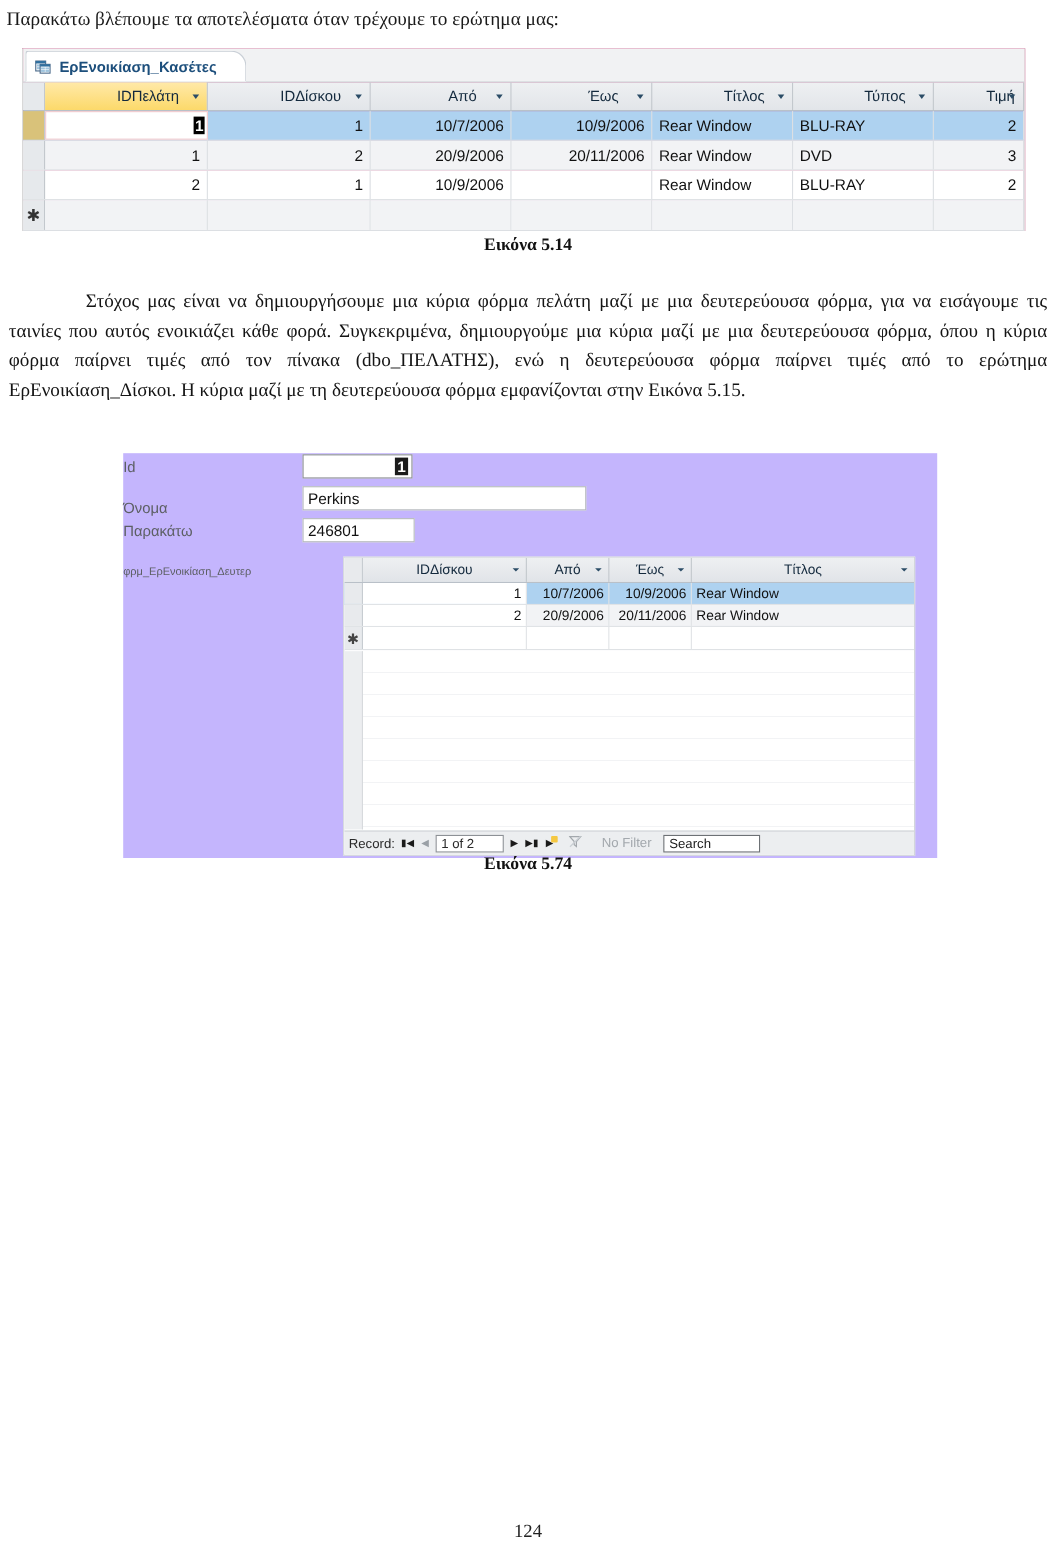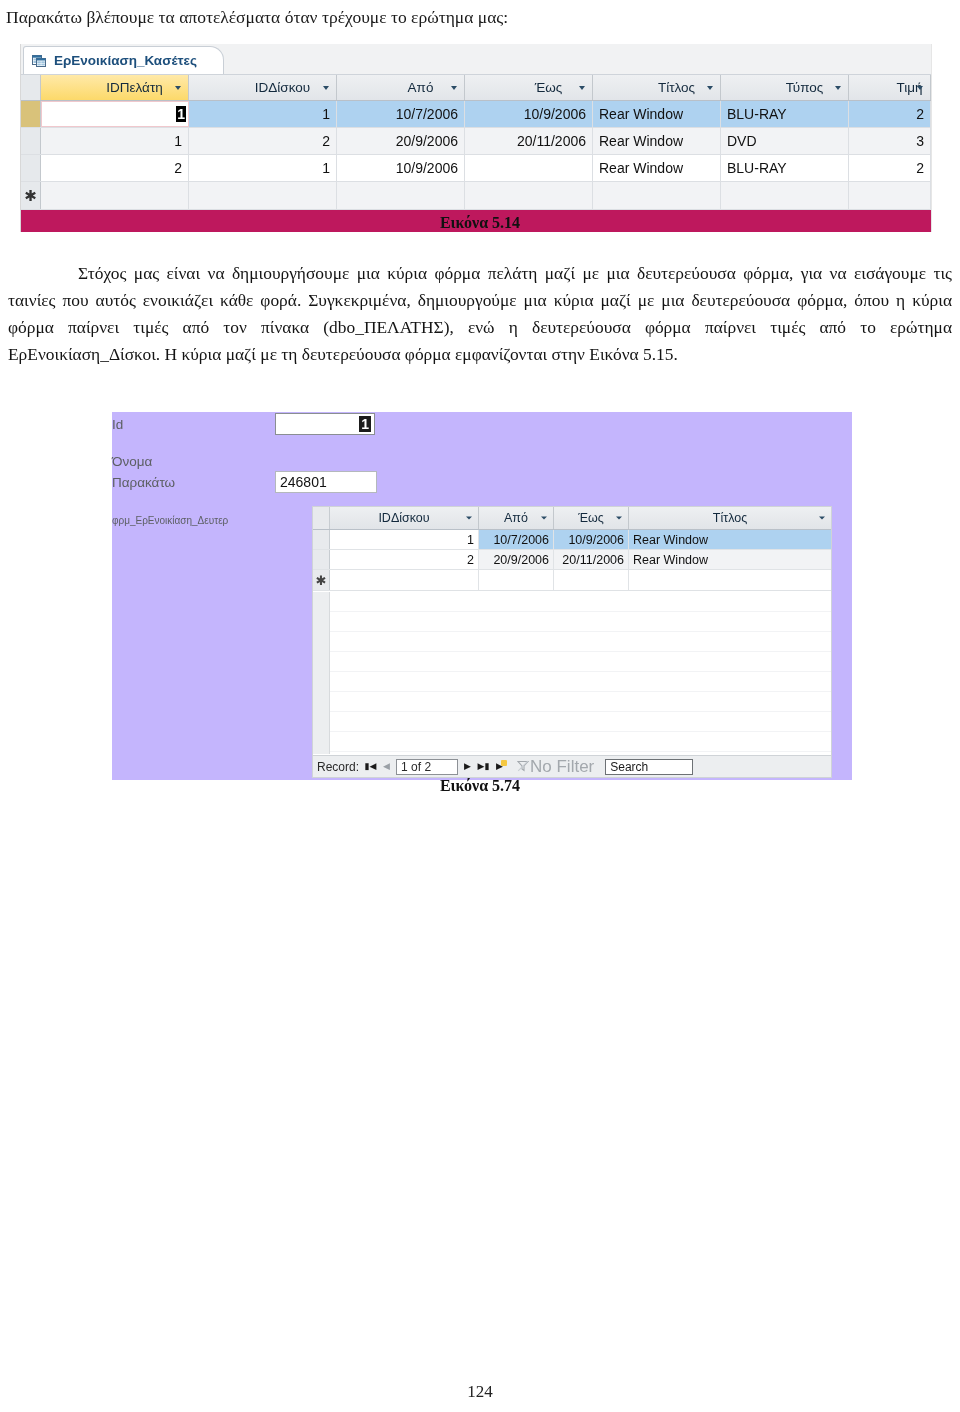--- a/index.html
+++ b/index.html
@@ -69,21 +69,21 @@
     position: absolute;
     font-family: "Liberation Sans", sans-serif;
     -webkit-font-smoothing: antialiased;
   }
 
   
   #fig514 {
     left: 20px;
     top: 44px;
     width: 912px;
-    height: 188px;
+    height: 166px;
     background: #be185d;
     border-left: 1px solid #d8d8d8;
     border-right: 1px solid #e6e6e6;
     box-sizing: border-box;
   }
   #fig514 .tabstrip {
     position: relative;
     height: 30px;
     background: #f1f2f3;
     border-bottom: 1px solid #cfd4da;
@@ -403,24 +403,24 @@
     border: 1px solid #8d9196;
     box-sizing: border-box;
     display: flex;
     align-items: center;
     padding-left: 4px;
     font-size: 12px;
   }
   #subform .filter-group {
     display: flex;
     align-items: flex-start;
-    gap: 1px;
+    gap: 18px;
     margin-left: 8px;
     color: #a3a8ad;
-    font-size: 17px;
+    font-size: 12px;
   }
   #subform .search-box {
     width: 88px;
     height: 16px;
     background: #ffffff;
     border: 1px solid #6d7175;
     box-sizing: border-box;
     display: flex;
     align-items: center;
     padding-left: 4px;
@@ -543,20 +543,21 @@
 <div class="body-para">Στόχος μας είναι να δημιουργήσουμε μια κύρια φόρμα πελάτη μαζί με μια δευτερεύουσα φόρμα, για να εισάγουμε τις ταινίες που αυτός ενοικιάζει κάθε φορά. Συγκεκριμένα, δημιουργούμε μια κύρια μαζί με μια δευτερεύουσα φόρμα, όπου η κύρια φόρμα παίρνει τιμές από τον πίνακα (dbo_ΠΕΛΑΤΗΣ), ενώ η δευτερεύουσα φόρμα παίρνει τιμές από το ερώτημα  ΕρΕνοικίαση_Δίσκοι. Η κύρια μαζί με τη δευτερεύουσα φόρμα εμφανίζονται στην Εικόνα 5.15.</div>
 
 <div class="access-shot" id="fig515">
 
   <div class="field-label" style="left:0px; top:5px;">Id</div>
   <div class="textbox focused" style="left:163px; top:1px; width:100px; height:22px;">
     <span class="sel-text">1</span>
   </div>
 
   <div class="field-label" style="left:0px; top:42px;">Όνομα</div>
+  <div class="textbox" style="left:163px; top:30px; width:258px; height:22px;">Perkins</div>
 
   <div class="field-label" style="left:0px; top:63px;">Παρακάτω</div>
   <div class="textbox" style="left:163px; top:59px; width:102px; height:22px;">246801</div>
 
   <div class="sub-label">φρμ_ΕρΕνοικίαση_Δευτερ</div>
 
   <div id="subform">
 
     <div class="hdr-row">
       <div class="sel-col"></div>

